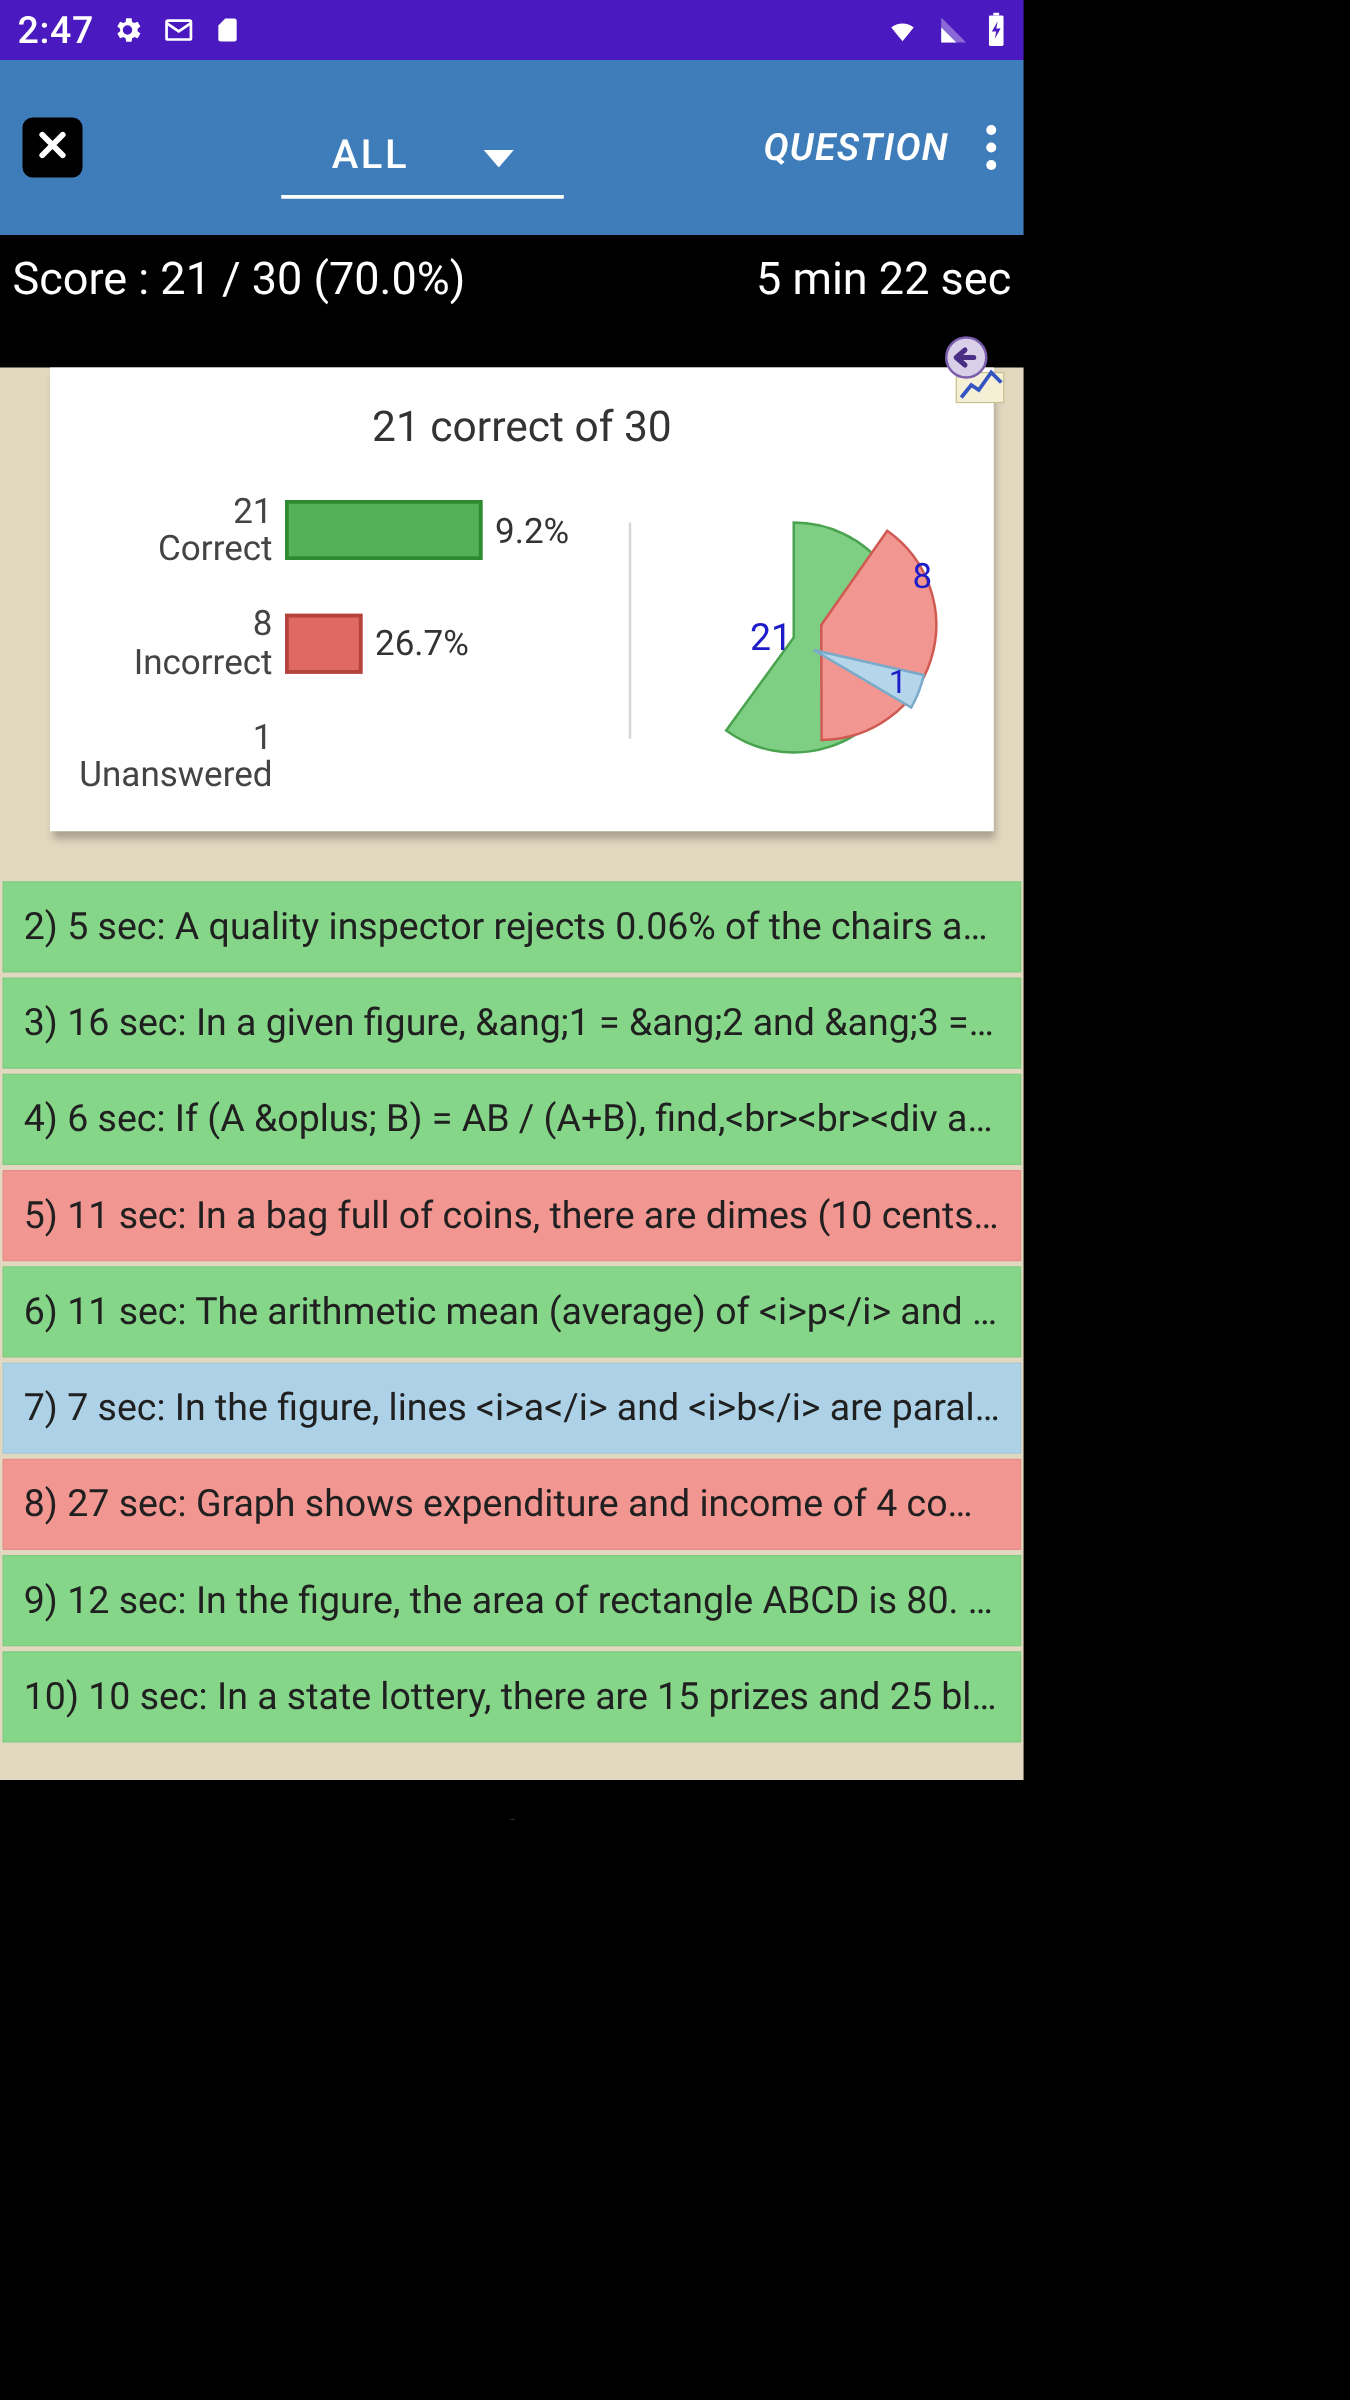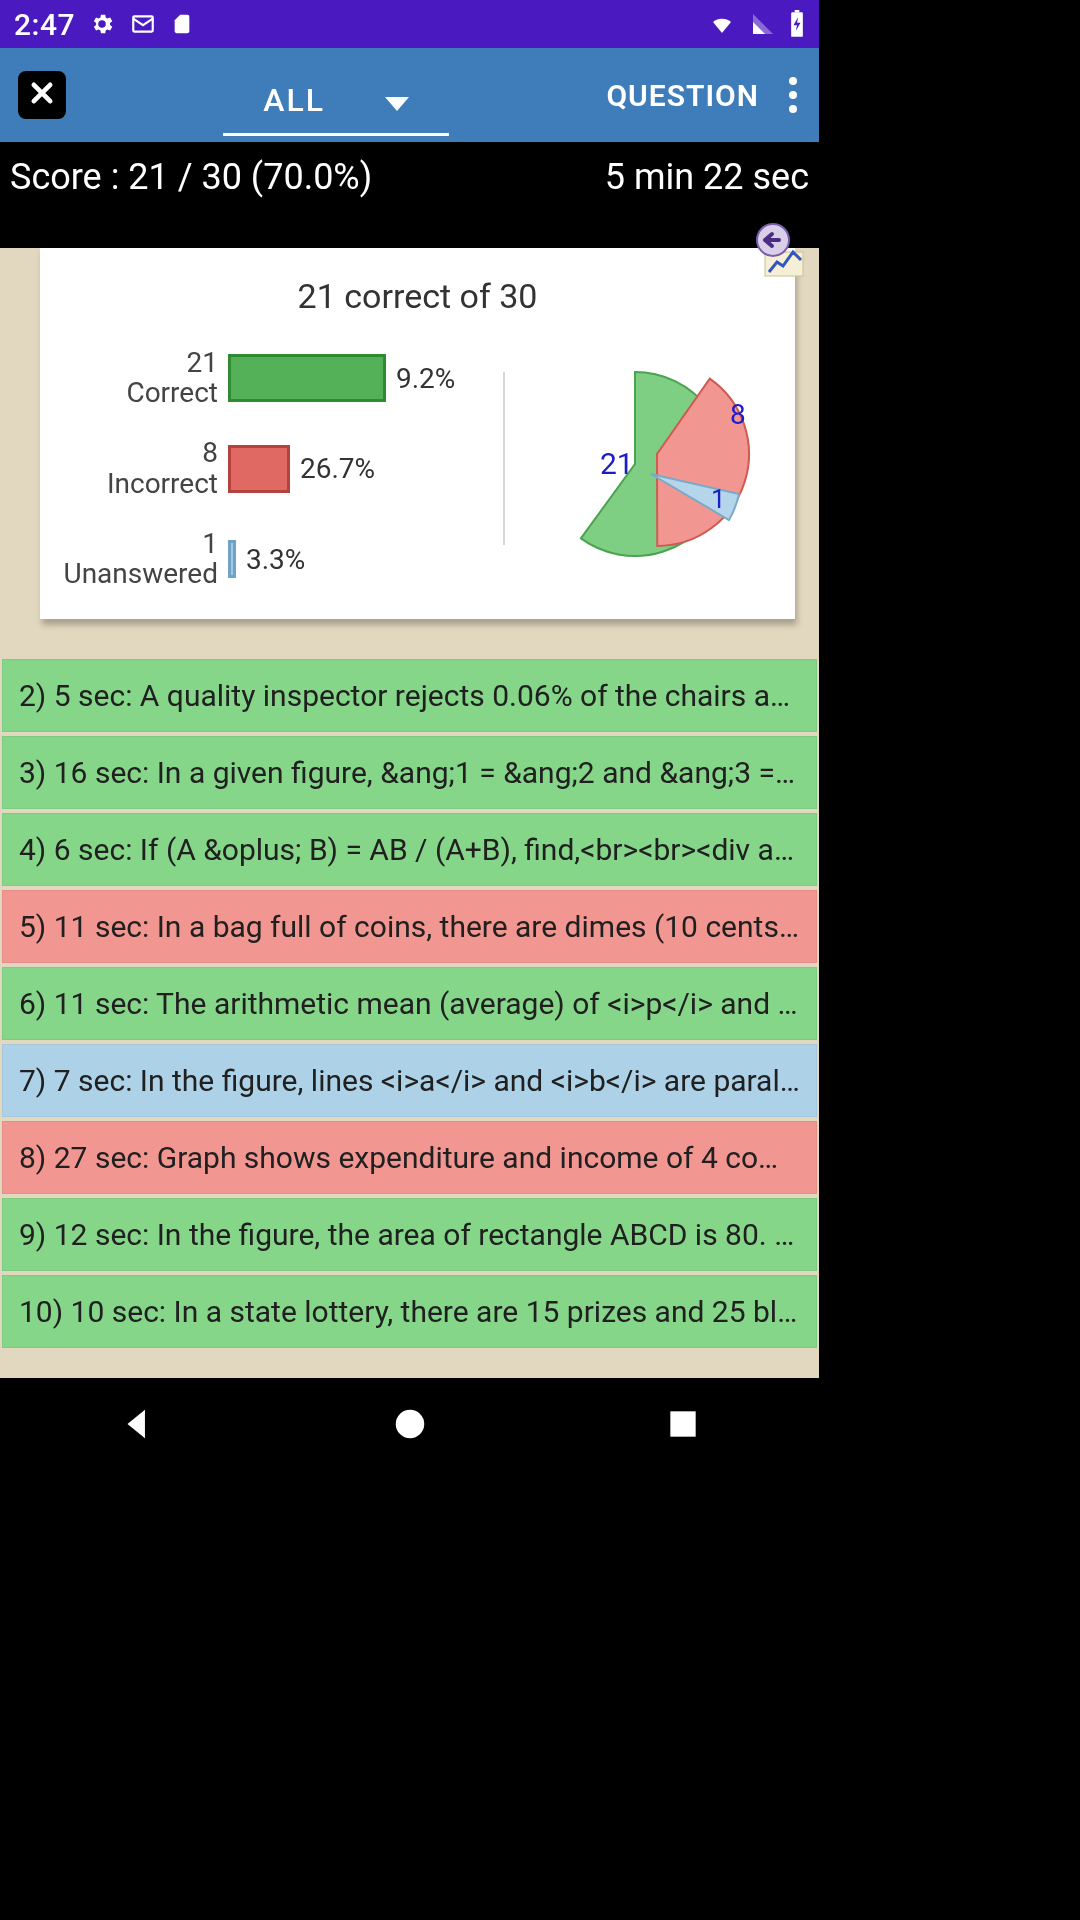--- a/index.html
+++ b/index.html
@@ -8,35 +8,35 @@
   .status-bar {
     height:48px; background:#4a19bf; color:#fff;
     display:flex; align-items:center; justify-content:space-between;
     padding:0 14px; font-size:28px; font-weight:500;gap:47px;
   }
   .status-left, .status-right { display:flex; align-items:center; gap:14px; }
   .status-left .clock { font-size:30px; letter-spacing:0.5px; }
   .stat-icon { display:inline-flex; }
   
   .app-bar {
-    height:94px; background:#3e7db9;
+    height:140px; background:#3e7db9;
     display:flex; align-items:center; padding:0 18px;
   }
   .close-btn {
     width:48px; height:48px; background:#000; border-radius:8px;
     display:flex; align-items:center; justify-content:center; color:#fff;
   }
   .filter-wrap { flex:1; display:flex; justify-content:center; }
   .filter-select {
     display:flex; align-items:center; gap:60px;
     color:#fff; font-size:32px; font-weight:500; letter-spacing:2px;
     border-bottom:3px solid #fff; padding:14px 40px 14px 40px;
     position:relative; top:6px;
   }
-  .question-btn { color:#fff; font-size:30px; font-weight:600; letter-spacing:1px; margin-right:26px; }
+  .question-btn { color:#fff; font-size:30px; font-weight:600; letter-spacing:1px; margin-right:26px;font-style:italic; }
   .kebab { display:flex; flex-direction:column; gap:6px; padding:6px 4px; }
   .kebab span { width:8px; height:8px; border-radius:50%; background:#fff; }
   
   .score-bar {
     height:70px; background:#000; color:#fff;
     display:flex; align-items:center; justify-content:space-between;
     padding:0 10px; font-size:36px;
   }
   
   .page-body { background:#e2d8bf; height:calc(1456px - 48px - 112px - 70px - 96px); position:relative; }
@@ -196,24 +196,20 @@
           <div class="legend-bar-wrap">
             <div class="legend-bar bar-incorrect"></div>
             <span class="legend-pct">26.7%</span>
           </div>
         </div>
         <div class="legend-row" style="margin-bottom:0;">
           <div class="legend-label">
             <div>1</div>
             <div>Unanswered</div>
           </div>
-          <div class="legend-bar-wrap">
-            <div class="legend-bar bar-unanswered"></div>
-            <span class="legend-pct">3.3%</span>
-          </div>
         </div>
       </div>
 
       <div class="divider-vert"></div>
 
       <div class="pie-wrap">
         <svg viewBox="-120 -110 260 230">
 
           <path d="M0 0 L0 -92 A92 92 0 1 1 -54.1 74.4 Z" fill="#7ecf83" stroke="#4aa34e" stroke-width="2"></path>
           <text x="-35" y="10" font-size="30" fill="#1c1cc9">21</text>

